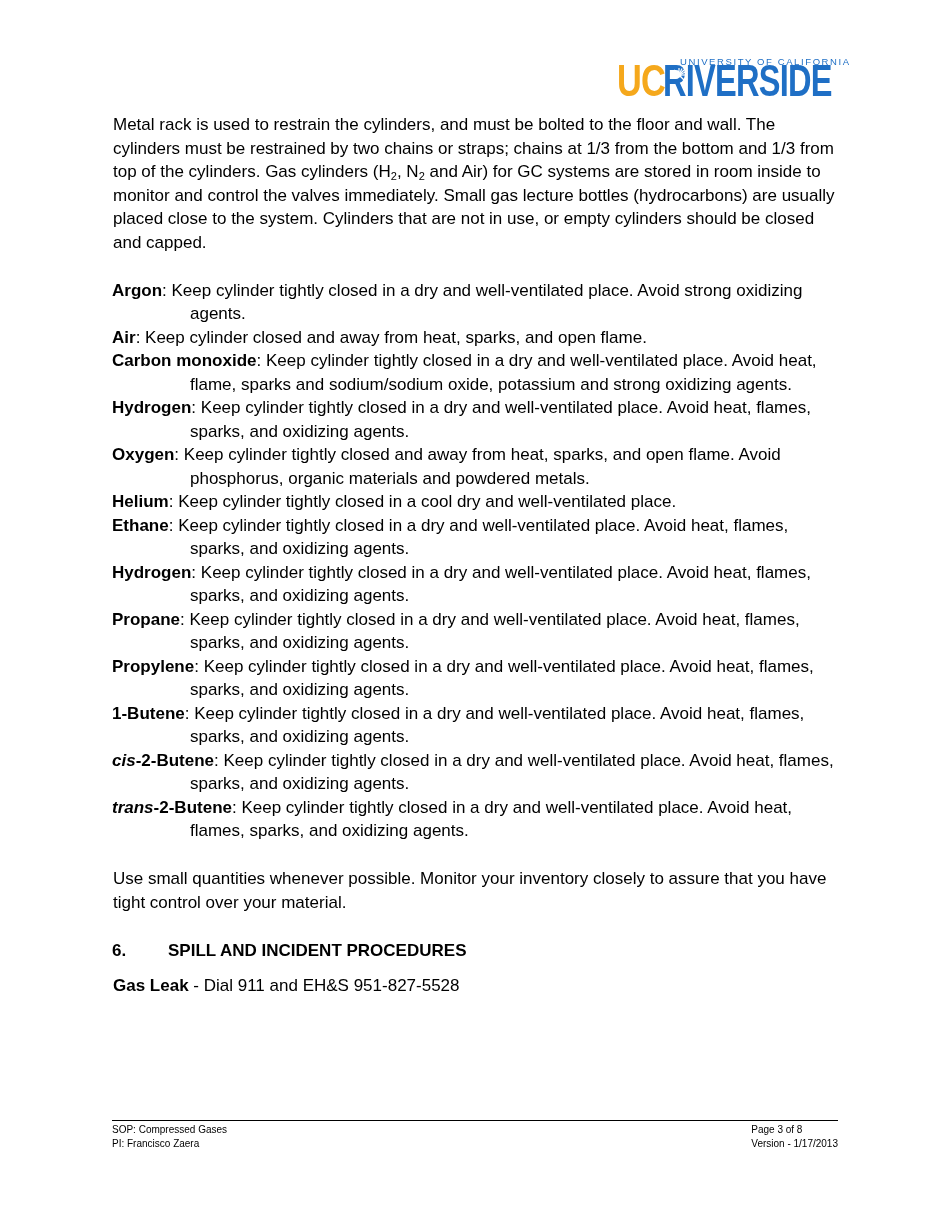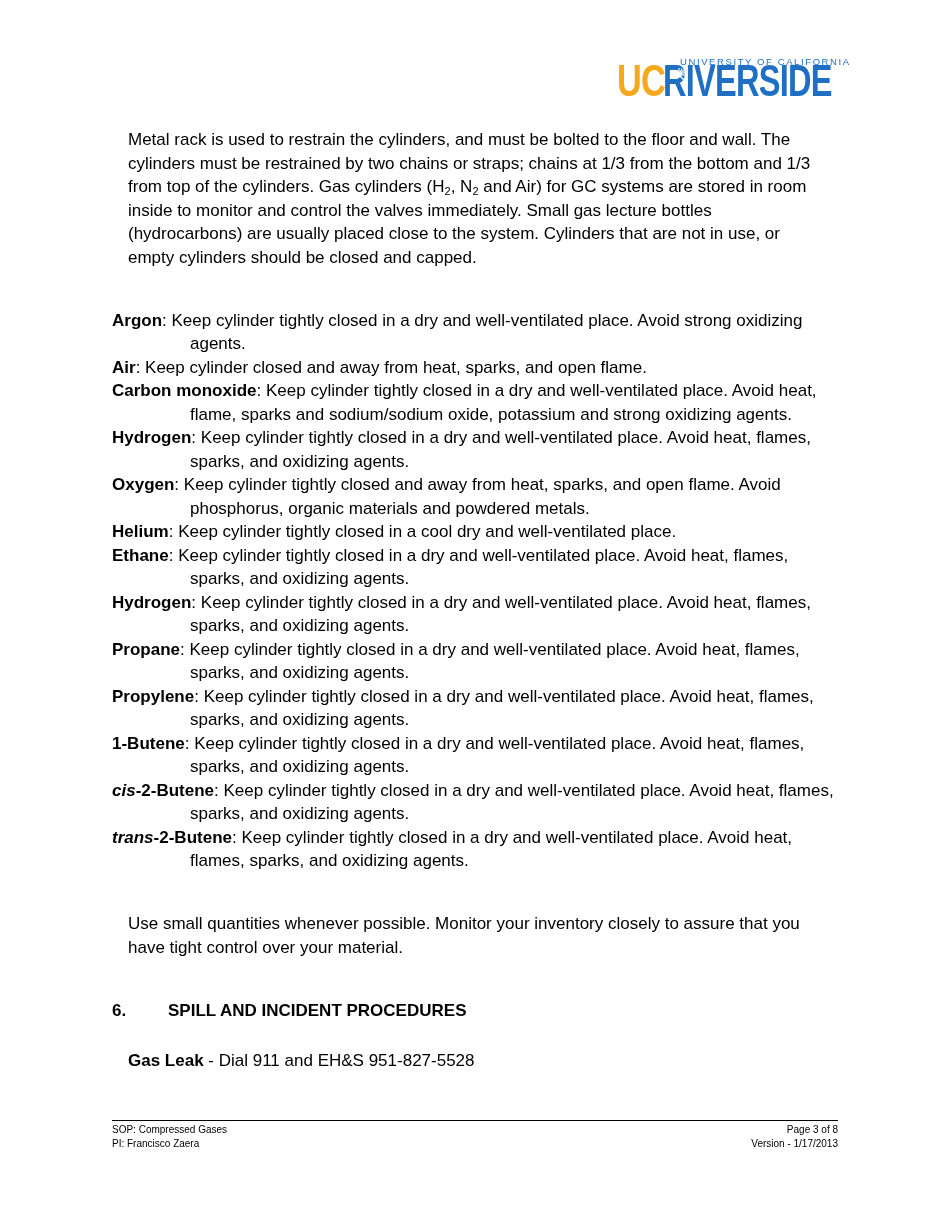--- a/index.html
+++ b/index.html
@@ -7,31 +7,31 @@
          font-family: "Liberation Sans", sans-serif; color: #000; }
   .logo { position: absolute; left: 617px; top: 55px; width: 218px; height: 48px; }
   .logo .univ { position: absolute; left: 63px; top: 1px; font-size: 9.5px; letter-spacing: 1.6px;
                 color: #1f6fc5; font-family: Liberation Sans, sans-serif; white-space: nowrap; }
   .logo .uc { position: absolute; left: 0; top: 4px; font-size: 44px; font-weight: bold; color: #f5a81c;
               letter-spacing: -1px; transform: scaleX(0.78); transform-origin: left top; line-height: 1; }
   .logo .riv { position: absolute; left: 46px; top: 4px; font-size: 44px; font-weight: bold; color: #1f6fc5;
                letter-spacing: -1px; transform: scaleX(0.74); transform-origin: left top; line-height: 1; white-space: nowrap; }
   .logo .sun { position: absolute; left: 55px; top: 13px; width: 14px; height: 14px; }
   .content { position: absolute; left: 112px; top: 112px; width: 730px; font-size: 17px; line-height: 23.5px; }
-  .para { margin: 16px; }
+  .para { margin: 1px; }
   .gap { height: 23.5px; }
   .gas-item { margin: 0; padding-left: 78px; text-indent: -78px; }
   .gas-name { font-weight: bold; }
   .gas-name i { font-style: italic; }
   .section-heading { font-weight: bold; margin: 0; display: flex; }
   .section-heading .num { width: 56px; }
   .footer-rule { position: absolute; left: 112px; top: 1120px; width: 726px; height: 1px; background: #000; }
   .footer { position: absolute; top: 1123px; font-size: 10px; line-height: 14px; }
   .footer.left { left: 112px; }
-  .footer.right { right: 112px; text-align: right; }
+  .footer.right { right: 112px; }
   sub { font-size: 11px; vertical-align: -3px; line-height: 0; }
 </style>
 </head>
 <body>
 
 <div class="logo">
   <span class="univ">UNIVERSITY OF CALIFORNIA</span>
   <span class="uc">UC</span>
   <span class="riv">RIVERSIDE</span>
   <svg class="sun" viewBox="0 0 14 14">

